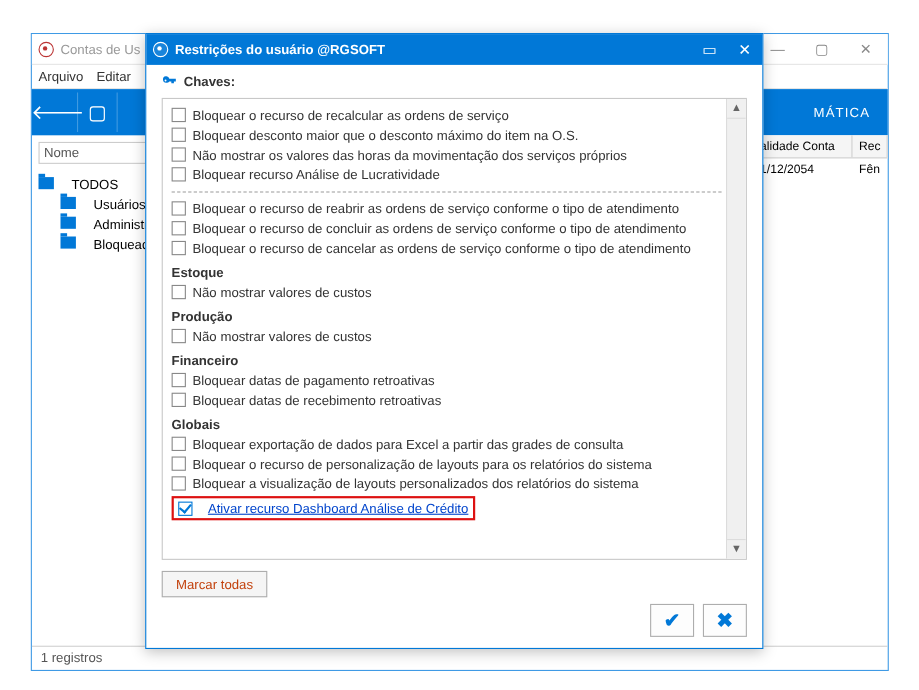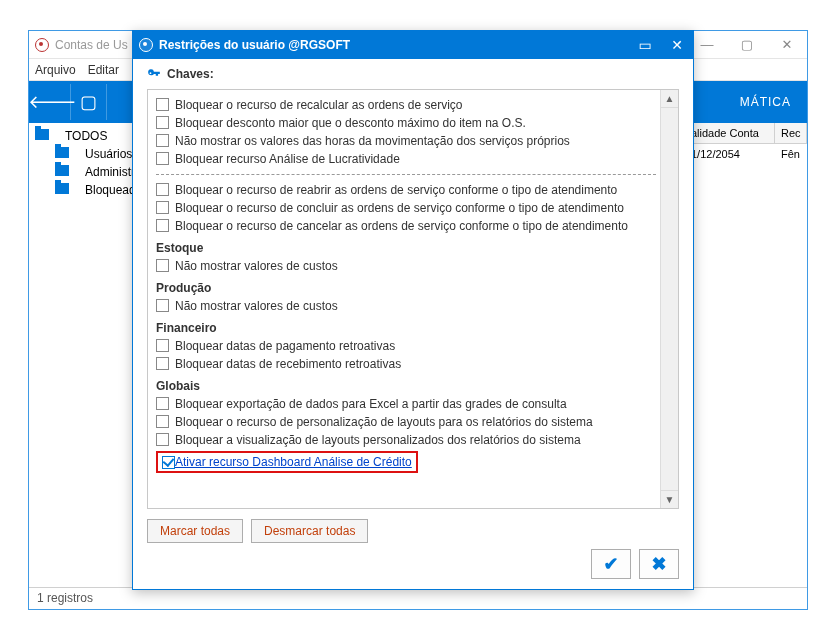--- a/index.html
+++ b/index.html
@@ -80,21 +80,21 @@
   .section-h.first{margin-top:0;}
   .chk-row{ display:flex; align-items:flex-start; gap:6px; padding:1px 0; line-height:16px;}
   .chk{ width:13px; height:13px; border:1px solid #888; background:#fff; flex:0 0 auto; margin-top:1px; position:relative;}
   .chk.checked{ border-color:#0178d7;}
   .chk.checked::after{
     content:""; position:absolute; left:2px; top:-1px; width:5px; height:8px;
     border-right:2px solid #0178d7; border-bottom:2px solid #0178d7; transform:rotate(40deg);
   }
   .dashed{ border:none; border-top:1px dashed #999; margin:6px 0;}
   .highlight-box{
-    border:2px solid #d11; padding:2px 4px; display:inline-flex; align-items:center; gap:0;
+    border:2px solid #d11; padding:2px 4px; display:inline-flex; align-items:center; gap:14px;
     margin-top:2px;
   }
   .highlight-text{ color:#0044cc; text-decoration:underline;}
   .modal-buttons-row{
     display:flex; gap:8px; padding:10px 14px 0 14px;
   }
   .btn{
     border:1px solid #adadad; background:#f5f5f5; font-size:12px; padding:4px 12px; color:#c2410c;
   }
   .modal-footer{
@@ -126,20 +126,21 @@
     <span>Editar</span>
   </div>
   <div class="bg-toolbar">
     <div class="tool">🡐</div>
     <div class="tool">▢</div>
     <div class="tool last"></div>
     <div class="bg-brand">MÁTICA</div>
   </div>
   <div class="bg-body">
     <div class="bg-left">
+      <div class="bg-nome">Nome</div>
       <div class="tree">
         <div class="tree-item">
           <div class="folder-icon"></div>
           <span>TODOS</span>
         </div>
         <div class="tree-item indent">
           <div class="folder-icon"></div>
           <span>Usuários</span>
         </div>
         <div class="tree-item indent">
@@ -264,20 +265,19 @@
         <span>Bloquear a visualização de layouts personalizados dos relatórios do sistema</span>
       </div>
     <div class="highlight-box">
       <div class="chk checked"></div>
       <span class="highlight-text">Ativar recurso Dashboard Análise de Crédito</span>
     </div>
   </div>
 
   <div class="modal-buttons-row">
     <button class="btn">Marcar todas</button>
-    <button class="btn">Desmarcar todas</button>
   </div>
 
   <div class="modal-footer">
     <div class="icon-btn ok">✔</div>
     <div class="icon-btn cancel">✖</div>
   </div>
 </div>
 
 </body></html>

